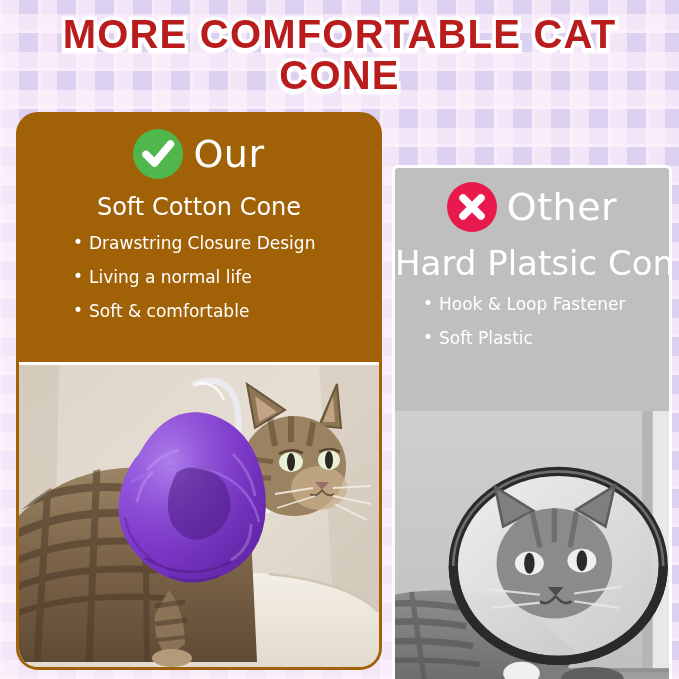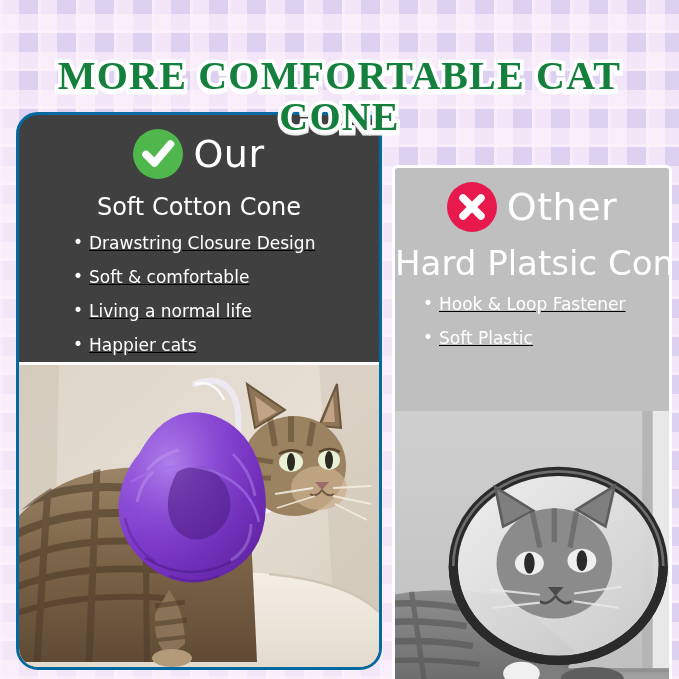--- a/index.html
+++ b/index.html
@@ -29,40 +29,39 @@
         rgba(255,255,255,0)   3px, rgba(255,255,255,0)   38px);
   }
 
   
   #title-block{
     position:absolute; left:0; top:14px; width:679px;
     text-align:center; z-index:6;
     line-height:1.02;
   }
   .title-line{
-    font-family:Liberation Serif, serif;
+    font-family:Liberation Sans, sans-serif;
     font-weight:bold;
     font-size:40px;
     letter-spacing:1.2px;
-    color:#15803d;
+    color:#b91c1c;
     -webkit-text-stroke:7px #ffffff;
     paint-order:stroke fill;
     text-transform:uppercase;
     display:block;
     filter:drop-shadow(0 2px 0 rgba(255,255,255,.9));
-    margin-top:42px;
   }
 
   
   .panel{ position:absolute; overflow:hidden; }
 
   #panel-our{
     left:16px; top:112px; width:366px; height:558px;
-    background:#404040;
-    border:3px solid #0369a1;
+    background:#a16207;
+    border:3px solid #a16207;
     border-radius:22px;
     z-index:4;
   }
   #panel-other{
     left:392px; top:165px; width:280px; height:564px;
     background:#bfbfbf;
     border:3px solid #ffffff;
     border-radius:6px;
     z-index:3;
   }
@@ -86,21 +85,21 @@
     letter-spacing:.5px;
   }
   .subtitle{
     font-family:"DejaVu Sans", sans-serif;
     color:#ffffff; line-height:1;
     white-space:nowrap;
   }
   #our-sub{ font-size:24px; margin-top:16px; }
   #other-sub{ font-size:34px; margin-top:14px; }
 
-  ul.features{ list-style:none; margin-top:16px;text-decoration:underline; }
+  ul.features{ list-style:none; margin-top:16px; }
   ul.features li{
     color:#ffffff;
     font-size:17px;
     line-height:1;
     padding:0 0 0 16px;
     margin-bottom:17px;
     position:relative;
     white-space:nowrap;
   }
   ul.features li:before{
@@ -256,23 +255,22 @@
           <path d="M13 25.5 L21.5 34 L37.5 15" fill="none" stroke="#ffffff" stroke-width="7.5" stroke-linecap="round" stroke-linejoin="round"></path>
         </svg>
       </span>
       <span class="head-word">Our</span>
     </div>
     <div class="subtitle" id="our-sub">Soft Cotton Cone</div>
   </div>
 
   <ul class="features" id="our-list">
     <li>Drawstring Closure Design</li>
+    <li>Living a normal life</li>
     <li>Soft &amp; comfortable</li>
-    <li>Living a normal life</li>
-    <li>Happier cats</li>
   </ul>
 
   <div id="our-gap"></div>
 
   <div class="photo" id="photo-our">
     <svg viewBox="0 0 360 308" preserveAspectRatio="xMidYMid slice" aria-hidden="true">
       <defs>
         <linearGradient id="wallG" x1="0" y1="0" x2="1" y2="1">
           <stop offset="0" stop-color="#ded5c9"></stop>
             <stop offset=".5" stop-color="#e7dfd4"></stop>

